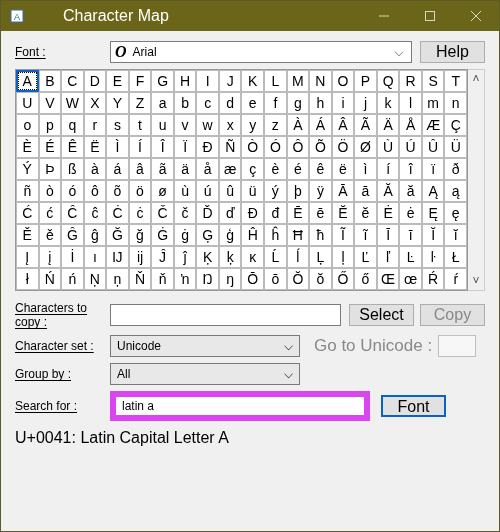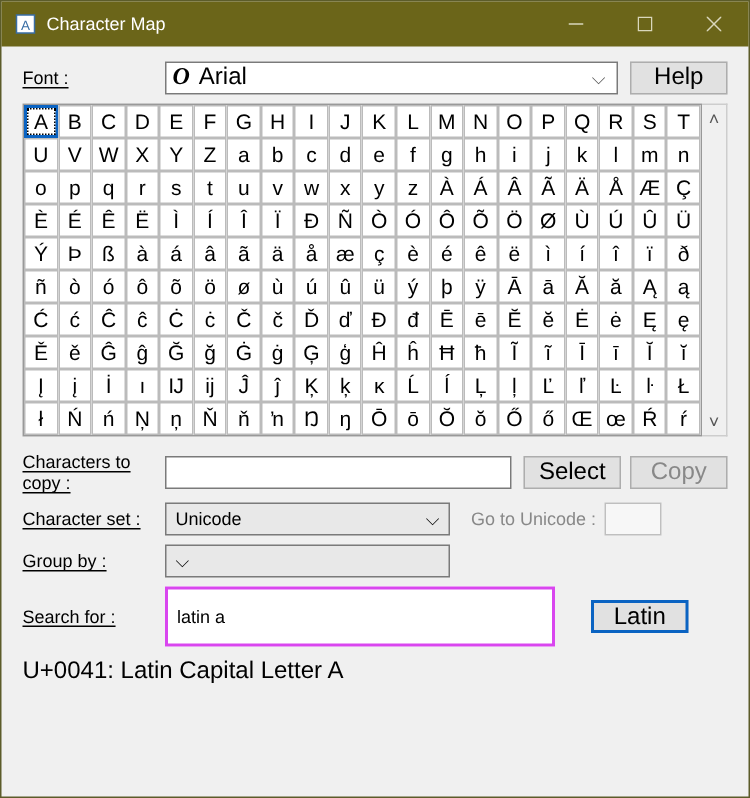--- a/index.html
+++ b/index.html
@@ -1,49 +1,49 @@
 <!DOCTYPE html>
 <html><head>
 <meta charset="utf-8">
 <style>
   * { box-sizing: border-box; font-family: "Segoe UI", Tahoma, sans-serif; }
   html, body { margin: 0; padding: 0; }
   body { background: #fff; font-size: 12px; color: #000; }
   .window { width: 500px; height: 532px; background: #f0f0f0; border: 1px solid #5c5c2a; display: flex; flex-direction: column; }
   .titlebar { height: 30px; background: #6b6519; color: #fff; display: flex; align-items: center; padding: 0 0 0 8px; }
   .titlebar .icon { width: 16px; height: 16px; margin-right: 6px; display: flex; align-items: center; justify-content: center; }
-  .titlebar .title { flex: 1; font-size: 12px; }
+  .titlebar .title { flex: 1; font-size: 16px; margin-left: 32px; }
   .titlebar .btn { width: 46px; height: 30px; display: flex; align-items: center; justify-content: center; }
   .titlebar .btn svg { stroke: #d9d7bc; }
   .content { flex: 1; padding: 10px 14px 6px 14px; display: flex; flex-direction: column; }
   .row { display: flex; align-items: center; margin-bottom: 6px; }
   .lbl { width: 95px; font-size: 12px; text-decoration: underline; text-decoration-thickness: 1px; text-underline-offset: 2px; }
   .font-select { flex: 1; height: 22px; border: 1px solid #7a7a7a; background: #fff; display: flex; align-items: center; padding: 0 4px; margin-right: 8px; }
   .font-select .o { font-family: Georgia, 'Times New Roman', serif; font-style: italic; font-size: 16px; font-weight: bold; margin-right: 6px; }
-  .font-select .nm { font-size: 16px; flex: 1; }
+  .font-select .nm { font-size: 12px; flex: 1; }
   .font-select .ar { width: 16px; text-align: center; color: #555; }
   button.std { width: 65px; height: 22px; font-size: 16px; background: #e1e1e1; border: 1px solid #adadad; cursor: pointer; }
   button.std:disabled { color: #888; }
   button.reset { border: 2px solid #0a63c2; background: #e1e1e1; }
   .grid-wrap { display: flex; margin-bottom: 10px; }
   .grid { flex: 1; display: grid; grid-template-columns: repeat(20, 1fr); background: #fff; border: 1px solid #999; }
   .cell { border: 1px solid #bbb; height: 22px; display: flex; align-items: center; justify-content: center; font-size: 14px; font-family: Arial, sans-serif; background: #fff; }
   .cell.sel { border: 2px solid #0a63c2; outline: 1px dotted #000; outline-offset: -3px; }
   .scroll { width: 17px; background: #f0f0f0; border: 1px solid #cdcdcd; border-left: none; display: flex; flex-direction: column; justify-content: space-between; align-items: center; padding: 2px 0; color: #555; }
   .copy-input { flex: 1; height: 22px; border: 1px solid #7a7a7a; background: #fff; margin-right: 8px; padding: 0 4px; font-size: 12px; }
   .sel-dd { flex: 1; max-width: 190px; height: 22px; border: 1px solid #7a7a7a; background: #e8e8e8; display: flex; align-items: center; padding: 0 6px; margin-right: 8px; gap: 40px; }
   .sel-dd .txt { flex: 1; }
   .chk-row { display: flex; align-items: center; margin: 6px 0 12px 0; }
   .chk-box { width: 13px; height: 13px; border: 1px solid #333; background: #fff; display: flex; align-items: center; justify-content: center; margin-right: 4px; font-size: 11px; line-height: 1; }
   .chk-box::after { content: "✓"; color: #000; font-weight: bold; }
   .adv-label { font-size: 12px; text-decoration: underline; text-underline-offset: 2px; }
   .adv-highlight { border: 2px solid #d40000; padding: 1px 4px 1px 1px; display: inline-flex; align-items: center; }
-  .goto { font-size: 12px; color: #888; margin-left: 6px; margin-right: 6px; }
+  .goto { font-size: 17px; color: #888; margin-left: 6px; margin-right: 6px; }
   .goto-box { width: 38px; height: 22px; border: 1px solid #bfbfbf; background: #f7f7f7; }
-  .search-input { flex: 1; max-width: 260px; height: 40px; border: 2px solid #d946ef; background: #fff; padding: 0 6px; font-size: 12px; margin-right: 24px; }
+  .search-input { flex: 1; max-width: 260px; height: 30px; border: 6px solid #d946ef; background: #fff; padding: 0 6px; font-size: 12px; margin-right: 11px; }
   .status { font-size: 16px; padding: 2px 0 0 0; }
 </style>
 </head>
 <body>
 
 <div class="window">
 
   <div class="titlebar">
     <span class="icon">
       <svg width="14" height="14" viewBox="0 0 14 14">
@@ -305,26 +305,27 @@
         <span class="txt">Unicode</span>
         <span>⌵</span>
       </div>
       <span class="goto">Go to Unicode :</span>
       <input class="goto-box" disabled="" value="" style="">
     </div>
 
     <div class="row">
       <span class="lbl">Group by :</span>
       <div class="sel-dd">
+        <span class="txt">All</span>
         <span>⌵</span>
       </div>
     </div>
 
     <div class="row">
       <span class="lbl">Search for :</span>
       <input class="search-input" value="latin a" style="">
-      <button class="std reset">Latin</button>
+      <button class="std reset">Font</button>
     </div>
 
     <div class="status">U+0041: Latin Capital Letter A</div>
 
   </div>
 </div>
 
 </body></html>

